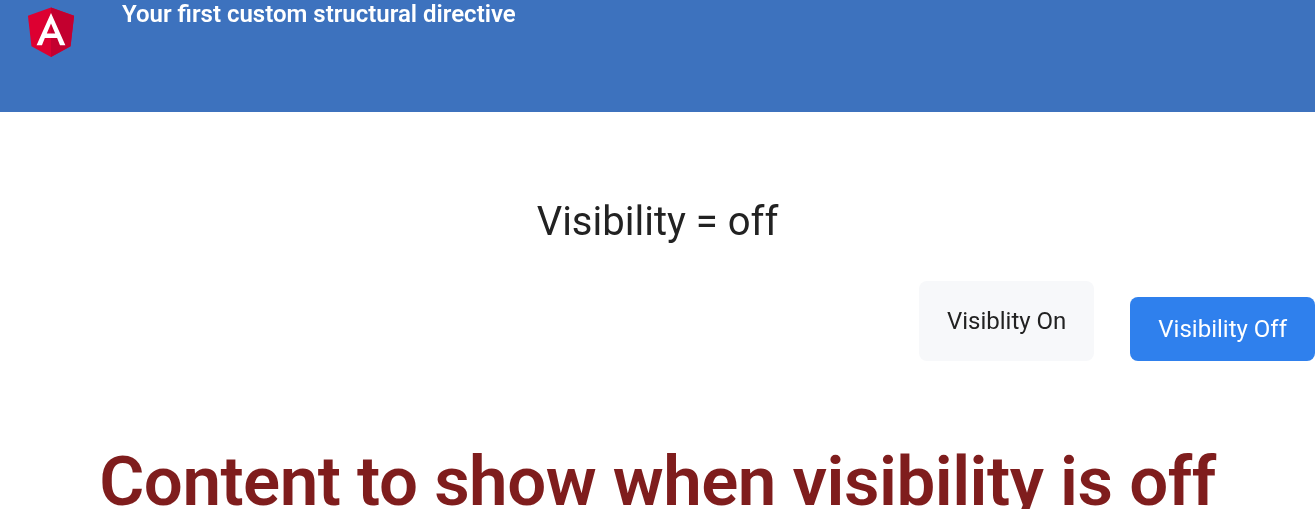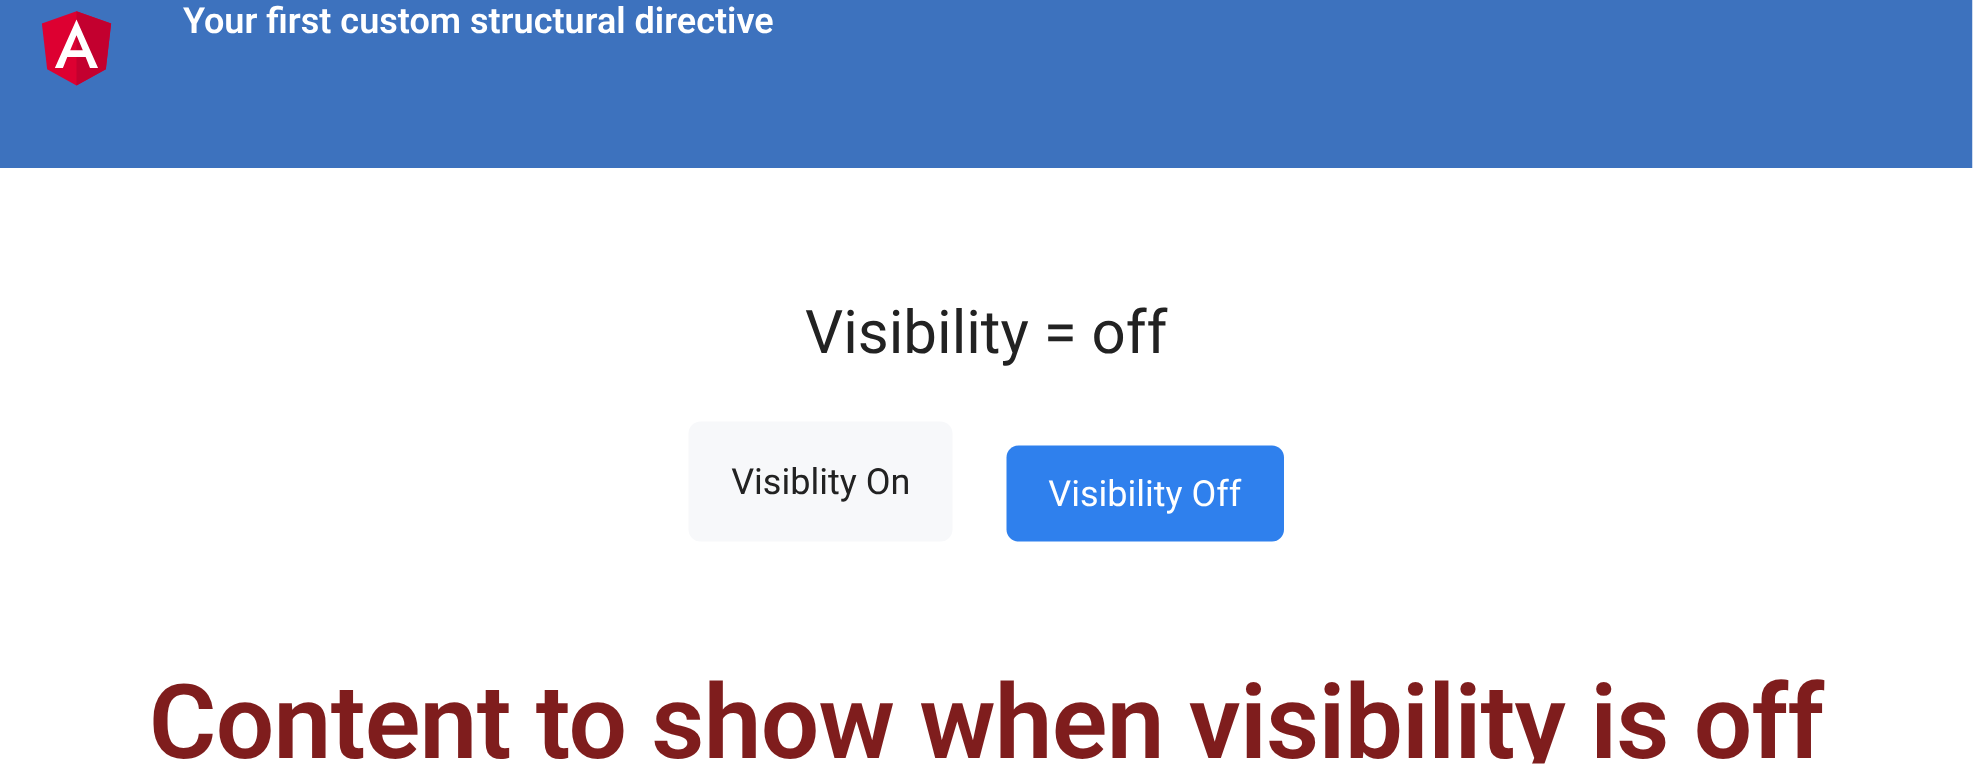--- a/index.html
+++ b/index.html
@@ -43,21 +43,21 @@
     
     .status-heading {
       font-size: 40px;
       font-weight: 400;
       color: #222222;
       margin-bottom: 36px;
     }
     
     .button-row {
       display: flex;
-      justify-content: center;
+      justify-content: flex-end;
       gap: 36px;
       margin-bottom: 80px;
     }
     
     .btn {
       font-size: 24px;
       padding: 18px 28px;
       border-radius: 8px;
       border: none;
       cursor: pointer;

